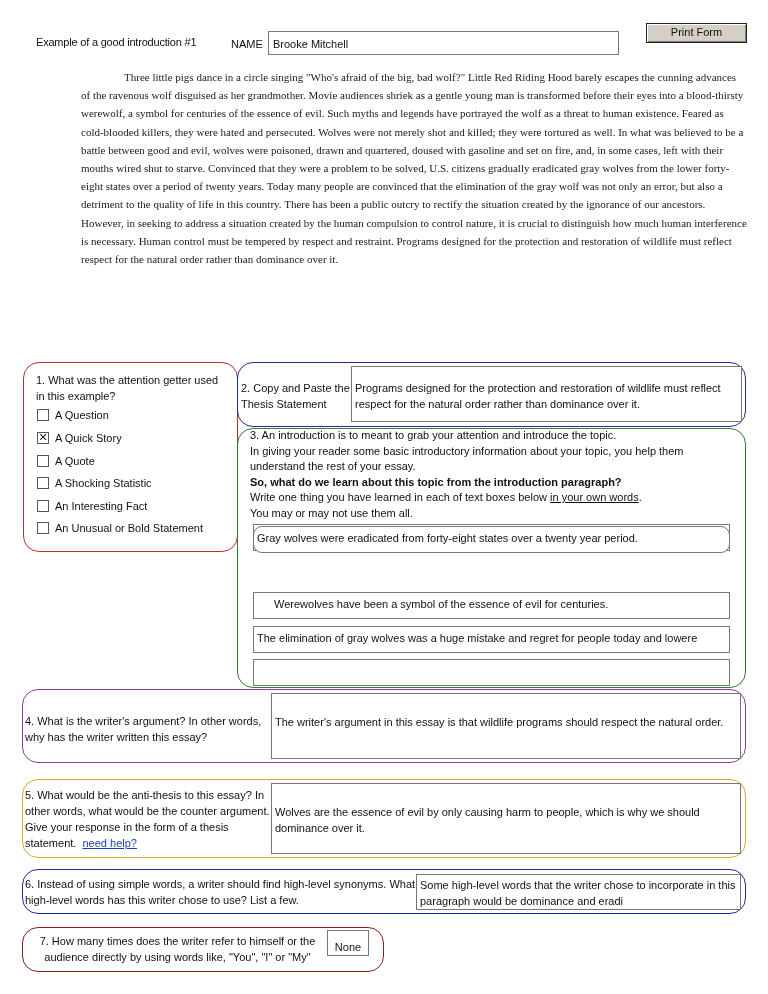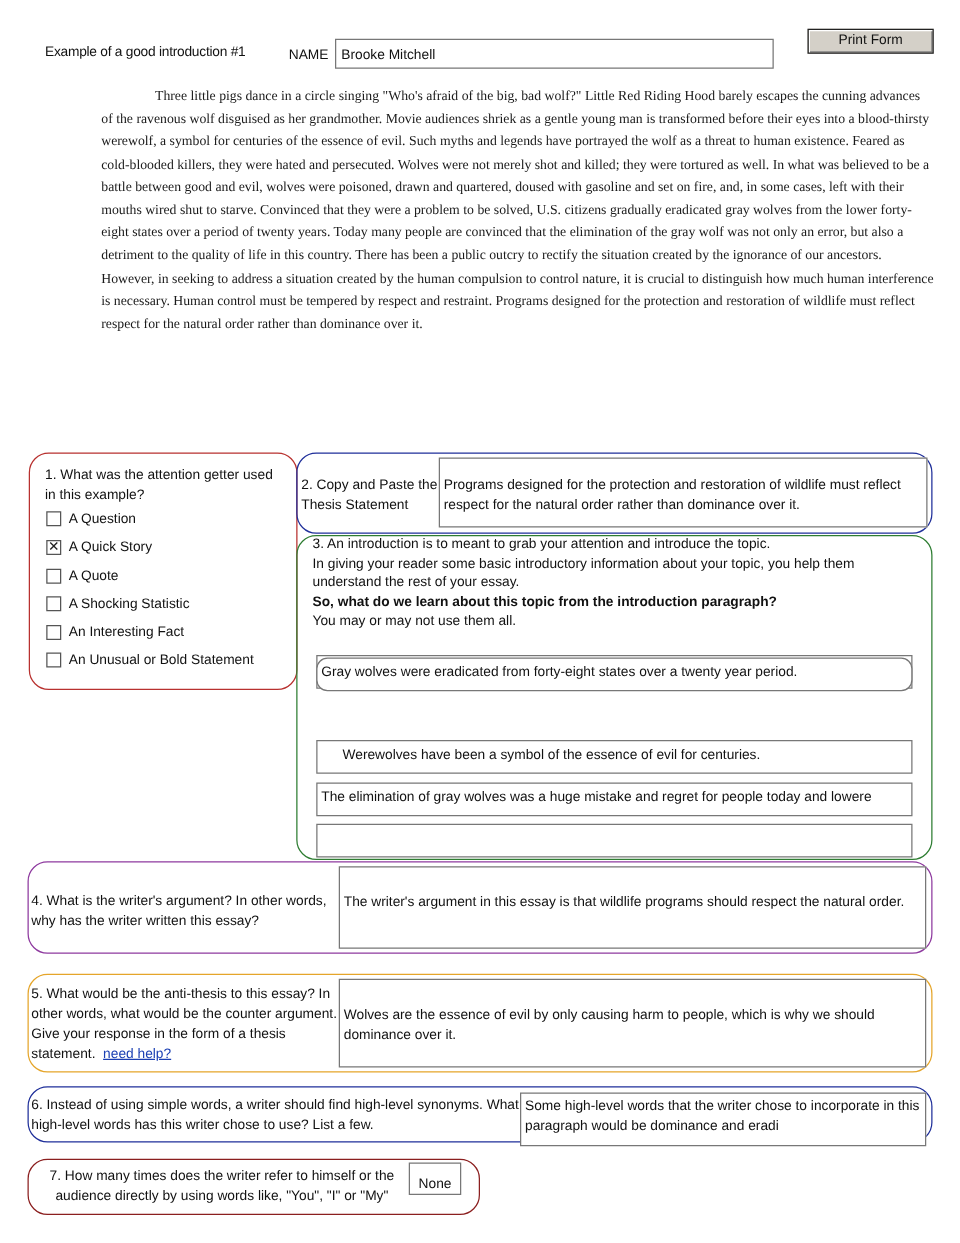--- a/index.html
+++ b/index.html
@@ -48,21 +48,21 @@
 
   
   #q5 { left: 22px; top: 779px; width: 724px; height: 79px; border-color: #e5a52a; }
   #q5-label { left: 25px; top: 787px; width: 248px; line-height: 16px; }
   #q5-label a { color: #1a3fb3; text-decoration: underline; }
   #q5-field { left: 271px; top: 783px; width: 470px; height: 71px; white-space: normal; padding: 20px 7px 0 3px; line-height: 16px; }
 
   
   #q6 { left: 22px; top: 869px; width: 724px; height: 45px; border-color: #1f2f9a; }
   #q6-label { left: 25px; top: 876px; width: 400px; line-height: 16px; }
-  #q6-field { left: 416px; top: 874px; width: 325px; height: 43px; white-space: normal; padding: 2px 3px 0 3px; line-height: 16px; }
+  #q6-field { left: 416px; top: 874px; width: 325px; height: 36px; white-space: normal; padding: 2px 3px 0 3px; line-height: 16px; }
 
   
   #q7 { left: 22px; top: 927px; width: 362px; height: 45px; border-color: #8b1f1f; }
   #q7-label { left: 25px; top: 933px; width: 305px; line-height: 16px; text-align: center; }
   #q7-field { left: 327px; top: 930px; width: 42px; height: 26px; white-space: normal; text-align: center; padding: 10px 0 0 0; }
 </style>
 </head>
 <body>
 
 <div id="intro-label" class="abs">Example of a good introduction #1</div>
@@ -101,20 +101,21 @@
 
 <div id="q2" class="rbox" style="border-color: rgb(31, 47, 154);"></div>
 <div id="q2-label" class="abs small">2. Copy and Paste the Thesis Statement</div>
 <div id="q2-field" class="field">Programs designed for the protection and restoration of wildlife must reflect respect for the natural order rather than dominance over it.</div>
 
 <div id="q3" class="rbox" style="border-color: rgb(46, 125, 50);"></div>
 <div id="q3-text" class="abs small">
   <div>3. An introduction is to meant to grab your attention and introduce the topic.</div>
   <div>In giving your reader some basic introductory information about your topic, you help them understand the rest of your essay.</div>
   <div class="bold">So, what do we learn about this topic from the introduction paragraph?</div>
+  <div><span>Write one thing you have learned in each of text boxes below </span><u>in your own words</u><span>.</span></div>
   <div>You may or may not use them all.</div>
 </div>
 <div class="field q3f" style="top:524px;">Wolves were not just shot and killed, they were tortured by being drowned and set on fire.</div>
 <div class="field q3f" style="top:526px;border-radius:9px;">Gray wolves were eradicated from forty-eight states over a twenty year period.</div>
 <div class="field q3f" style="top:592px;padding-left:20px;">Werewolves have been a symbol of the essence of evil for centuries.</div>
 <div class="field q3f" style="top:626px;">The elimination of gray wolves was a huge mistake and regret for people today and lowere</div>
 <div class="field q3f" style="top:659px;"></div>
 
 <div id="q4" class="rbox" style="border-color: rgb(142, 58, 159);"></div>
 <div id="q4-label" class="abs small">4. What is the writer's argument? In other words, why has the writer written this essay?</div>

